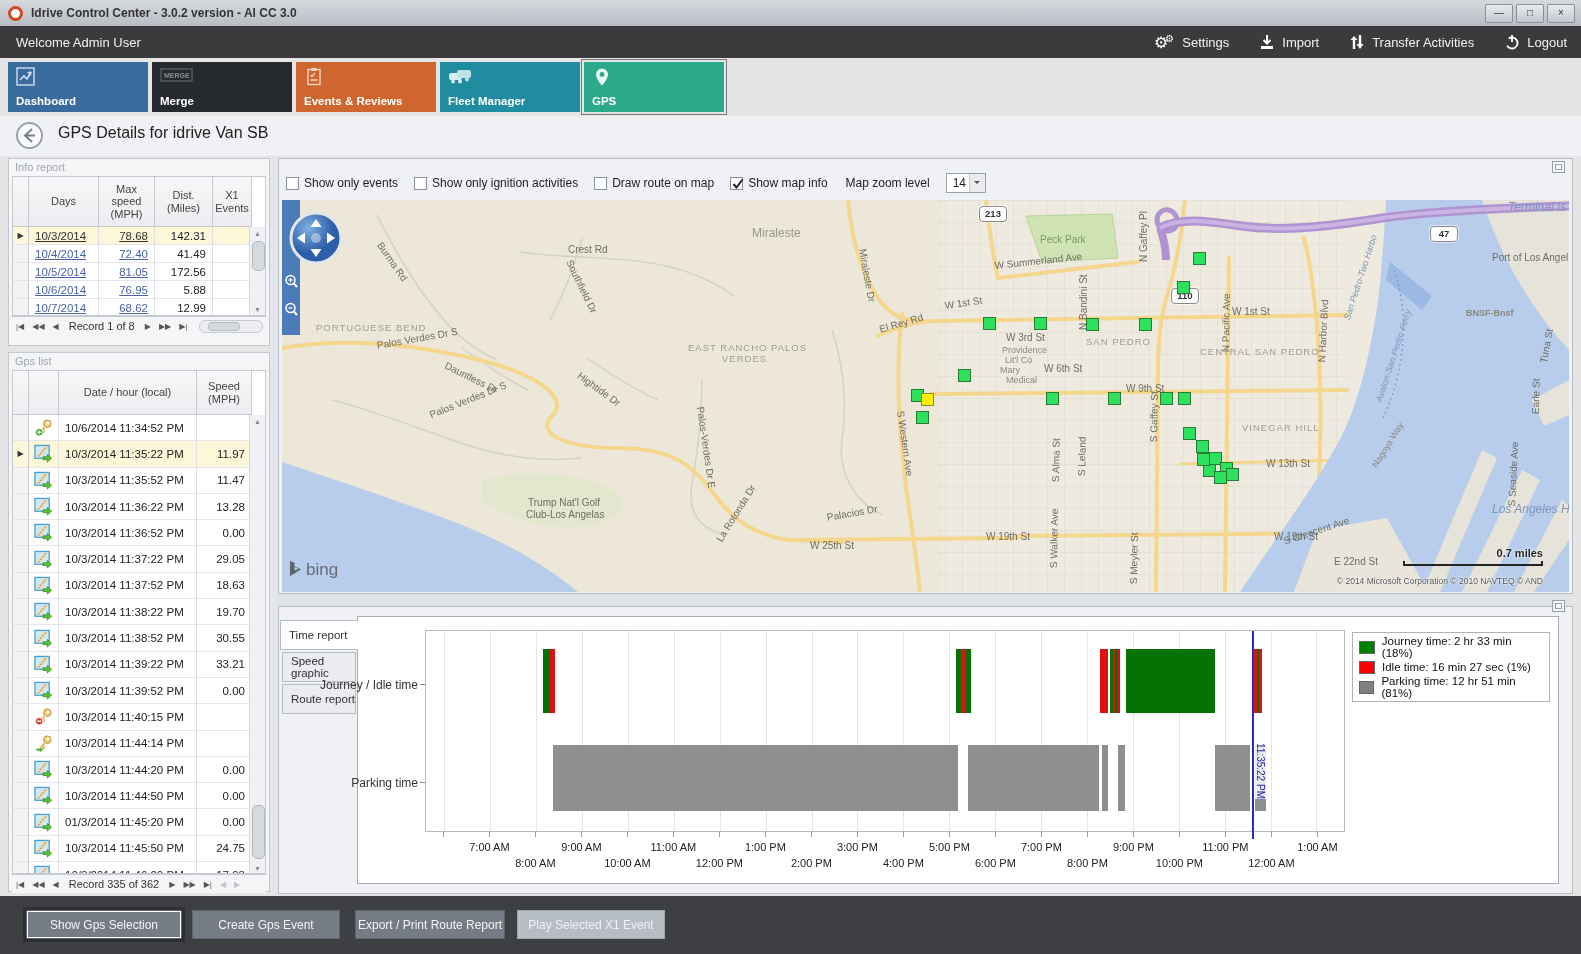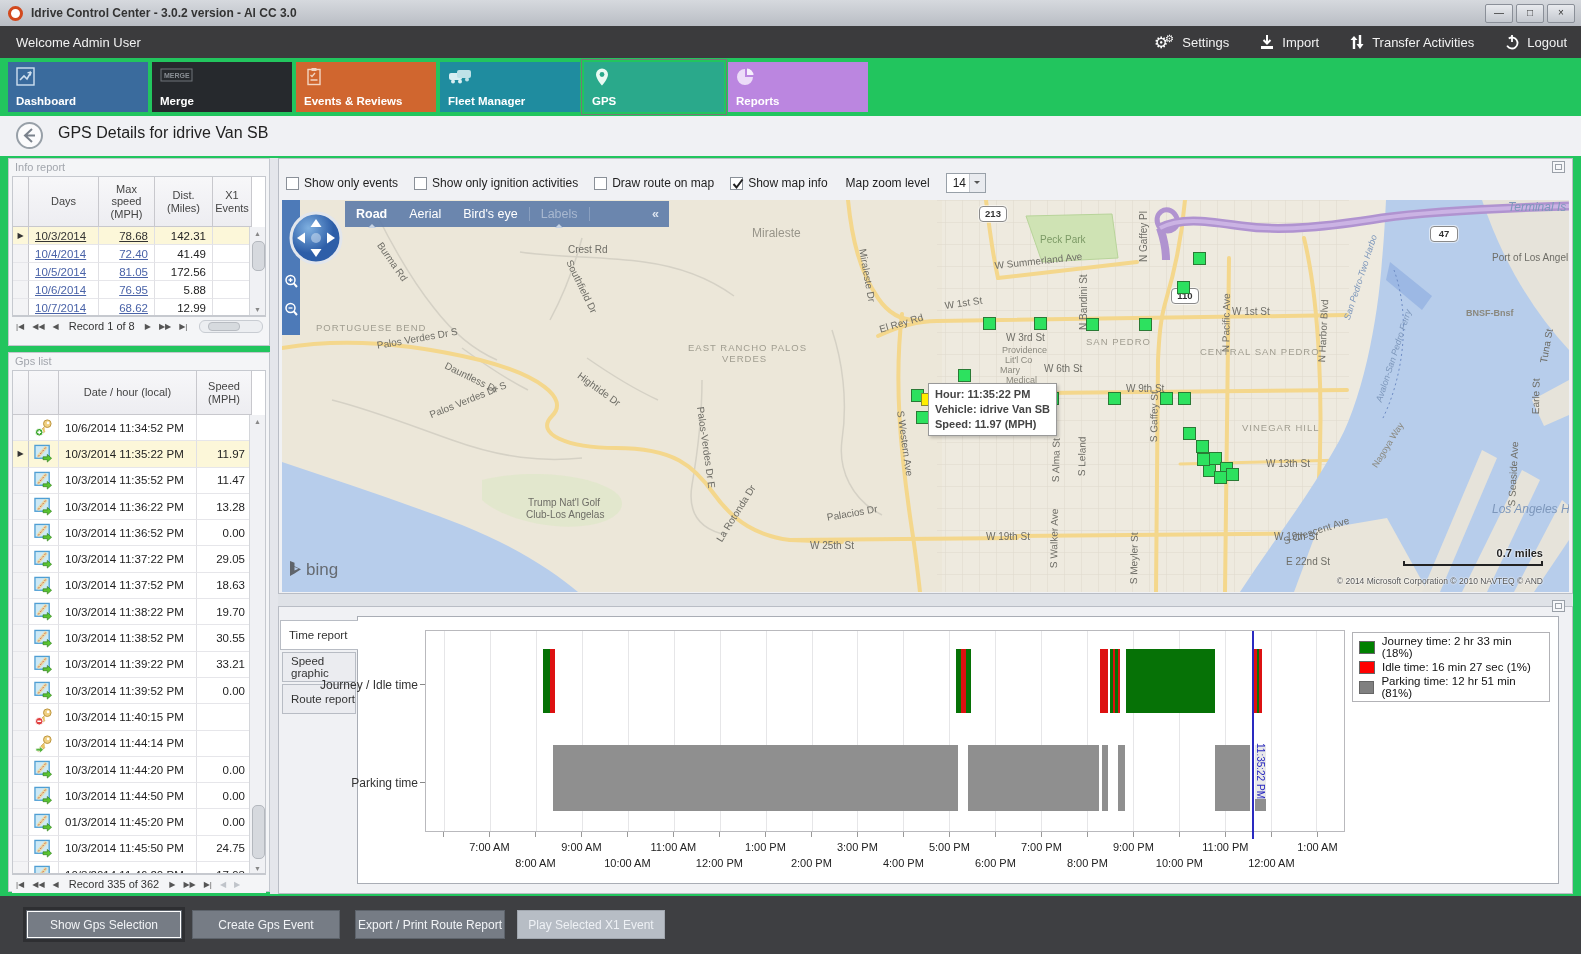--- a/index.html
+++ b/index.html
@@ -1,16 +1,16 @@
 <!DOCTYPE html>
 <html><head>
 <meta charset="utf-8">
 <style>
   html,body{margin:0;padding:0;background:#9aa0a8;font-family:"Liberation Sans",sans-serif;}
-  #app{position:relative;width:1581px;height:954px;background:#22c55e;overflow:hidden;font-size:12px;color:#222;}
+  #app{position:relative;width:1581px;height:954px;background:#e5e5e5;overflow:hidden;font-size:12px;color:#222;}
   
   .titlebar{position:absolute;left:0;top:0;width:1581px;height:26px;
     background:linear-gradient(#d6d9de,#b9bdc4);border-bottom:1px solid #8f949c;display:flex;align-items:center;}
   .app-icon{width:15px;height:15px;border-radius:50%;border:3px solid #d2491e;background:#fff;margin:0 8px 0 8px;box-sizing:border-box;}
   .title-text{font-weight:bold;font-size:12px;color:#333;}
   .winbtns{position:absolute;right:6px;top:4px;display:flex;gap:3px;}
   .winbtn{width:26px;height:17px;background:linear-gradient(#e8eaee,#c4c8cf);border:1px solid #8a8f98;border-radius:2px;
     font-size:10px;line-height:15px;text-align:center;color:#333;}
   
   .topbar{position:absolute;left:0;top:26px;width:1581px;height:32px;background:#3b3b3d;display:flex;align-items:center;}
@@ -217,27 +217,20 @@
           </svg></span>
         <span class="nt-label">Fleet Manager</span>
       </div>
       <div class="navtile sel" style="background: rgb(42, 169, 139);">
         <span class="nt-icon"><svg width="20" height="20">
             <path d="M10 1.5 a6 6 0 0 1 6 6 c0 4.5 -6 11 -6 11 s-6 -6.5 -6 -11 a6 6 0 0 1 6 -6 z" fill="#eafaf3"></path>
             <circle cx="10" cy="7.5" r="2.4" fill="#2aa98b"></circle>
           </svg></span>
         <span class="nt-label">GPS</span>
       </div>
-      <div class="navtile" style="background: rgb(187, 134, 224);">
-        <span class="nt-icon"><svg width="20" height="20">
-            <path d="M9 10 V2 A8 8 0 1 0 17 10 Z" fill="#ecdcf8"></path>
-            <path d="M11 8 V1.5 A7 7 0 0 1 17.5 8 Z" fill="#f6effc"></path>
-          </svg></span>
-        <span class="nt-label">Reports</span>
-      </div>
     </div>
 
   <div class="pageheader"></div>
   <div class="backbtn">
     <svg width="23" height="23" viewBox="0 0 23 23">
       <path d="M14 5 L7 11.5 L14 18 M7 11.5 H17" stroke="#7a828c" stroke-width="2" fill="none"></path>
     </svg>
   </div>
   <div class="page-title">GPS Details for idrive Van SB</div>
 
@@ -683,29 +676,20 @@
       </g>
 
       <g fill="none">
         <path d="M884,60 C884,44 880,34 878,28" stroke="#b093d0" stroke-width="8"></path>
         <path d="M878,28 c-10,-14 8,-26 16,-12 c6,10 -6,20 -16,12" stroke="#b093d0" stroke-width="5"></path>
         <path d="M878,28 C900,16 930,22 960,26 C1000,32 1050,26 1100,18 C1150,11 1220,8 1287,6" stroke="#b093d0" stroke-width="9"></path>
         <path d="M878,28 C900,16 930,22 960,26 C1000,32 1050,26 1100,18 C1150,11 1220,8 1287,6" stroke="#cbb3e4" stroke-width="4"></path>
       </g>
     </svg>
 
-    <div class="mapbar" id="mapbar">
-        <span class="mtab on">Road<span class="caret"></span></span>
-        <span class="mtab">Aerial</span>
-        <span class="mtab">Bird's eye</span>
-        <span class="msep"></span>
-        <span class="mtab off">Labels<span class="caret"></span></span>
-        <span class="msep"></span>
-        <span class="mcollapse">«</span>
-      </div>
 
     <div class="bluestrip"></div>
     <div class="compass">
       <svg width="56" height="56">
         <circle cx="28" cy="28" r="25" fill="url(#compassg)" stroke="#e2e6ec" stroke-width="3"></circle>
         <g fill="#fff">
           <path d="M28 9 l5.5 8 h-11 z"></path>
             <path d="M28 47 l5.5 -8 h-11 z"></path>
           <path d="M9 28 l8 -5.5 v11 z"></path>
             <path d="M47 28 l-8 -5.5 v11 z"></path>
@@ -771,21 +755,21 @@
         <span class="mlabel street" style="left: 246px; top: 297px;">Trump Nat'l Golf</span>
         <span class="mlabel street" style="left: 244px; top: 309px;">Club-Los Angelas</span>
         <span class="mlabel street" style="left: 432px; top: 338px; transform: rotate(-58deg);">La Rotonda Dr</span>
         <span class="mlabel street" style="left: 528px; top: 340px;">W 25th St</span>
         <span class="mlabel street" style="left: 544px; top: 312px; transform: rotate(-10deg);">Palacios Dr</span>
         <span class="mlabel street" style="left: 704px; top: 331px;">W 19th St</span>
         <span class="mlabel street" style="left: 992px; top: 331px;">W 19th St</span>
         <span class="mlabel street" style="left: 766px; top: 368px; transform: rotate(-89deg);">S Walker Ave</span>
         <span class="mlabel street" style="left: 846px; top: 384px; transform: rotate(-89deg);">S Meyler St</span>
         <span class="mlabel street" style="left: 1000px; top: 336px; transform: rotate(-18deg);">S Crescent Ave</span>
-        <span class="mlabel street" style="left: 1004px; top: 356px;">E 22nd St</span>
+        <span class="mlabel street" style="left: 1052px; top: 356px;">E 22nd St</span>
         <span class="mlabel street-sm" style="left: 1088px; top: 264px; transform: rotate(-58deg);">Nagoya Way</span>
         <span class="mlabel water-sm" style="left: 1060px; top: 118px; transform: rotate(-72deg);">San Pedro-Two Harbo</span>
         <span class="mlabel water-sm" style="left: 1092px; top: 200px; transform: rotate(-72deg);">Avalon-San Pedro Ferry</span>
         <span class="mlabel street-sm" style="left: 1184px; top: 108px; font-weight: bold;">BNSF-Bnsf</span>
         <span class="mlabel street" style="left: 1248px; top: 214px; transform: rotate(-89deg);">Earle St</span>
         <span class="mlabel street" style="left: 1256px; top: 162px; transform: rotate(-80deg);">Tuna St</span>
         <span class="mlabel street" style="left: 1224px; top: 306px; transform: rotate(-87deg);">S Seaside Ave</span>
         <span class="mlabel water-big" style="left: 1210px; top: 302px;">Los Angeles Harb</span>
         <span class="shield" style="left: 697px; top: 6px;">213</span>
         <span class="shield" style="left: 889px; top: 88px;">110</span>
@@ -809,25 +793,20 @@
         <span class="marker" style="left: 901px; top: 227px;"></span>
         <span class="marker" style="left: 914px; top: 240px;"></span>
         <span class="marker" style="left: 927px; top: 252px;"></span>
         <span class="marker" style="left: 938px; top: 262px;"></span>
         <span class="marker" style="left: 921px; top: 264px;"></span>
         <span class="marker" style="left: 932px; top: 271px;"></span>
         <span class="marker" style="left: 944px; top: 268px;"></span>
         <span class="marker" style="left: 915px; top: 253px;"></span>
       </div>
 
-    <div class="tooltip" id="map-tooltip" style="left: 646px; top: 183px;">
-        <div>Hour: 11:35:22 PM</div>
-        <div>Vehicle: idrive Van SB</div>
-        <div>Speed: 11.97 (MPH)</div>
-      </div>
 
     <div class="binglogo">
       <svg width="15" height="18" viewBox="0 0 15 18">
         <path d="M2,0 L6.5,1.8 V9.5 L10.5,7.8 L6.5,6 V5.2 L13,8.3 L6.5,12.5 L2,15 Z" fill="#5f646b"></path>
       </svg>
       <span class="btxt">bing</span>
     </div>
     <div class="scalebar">
       <div class="stxt">0.7 miles</div>
       <div class="sline"></div>

